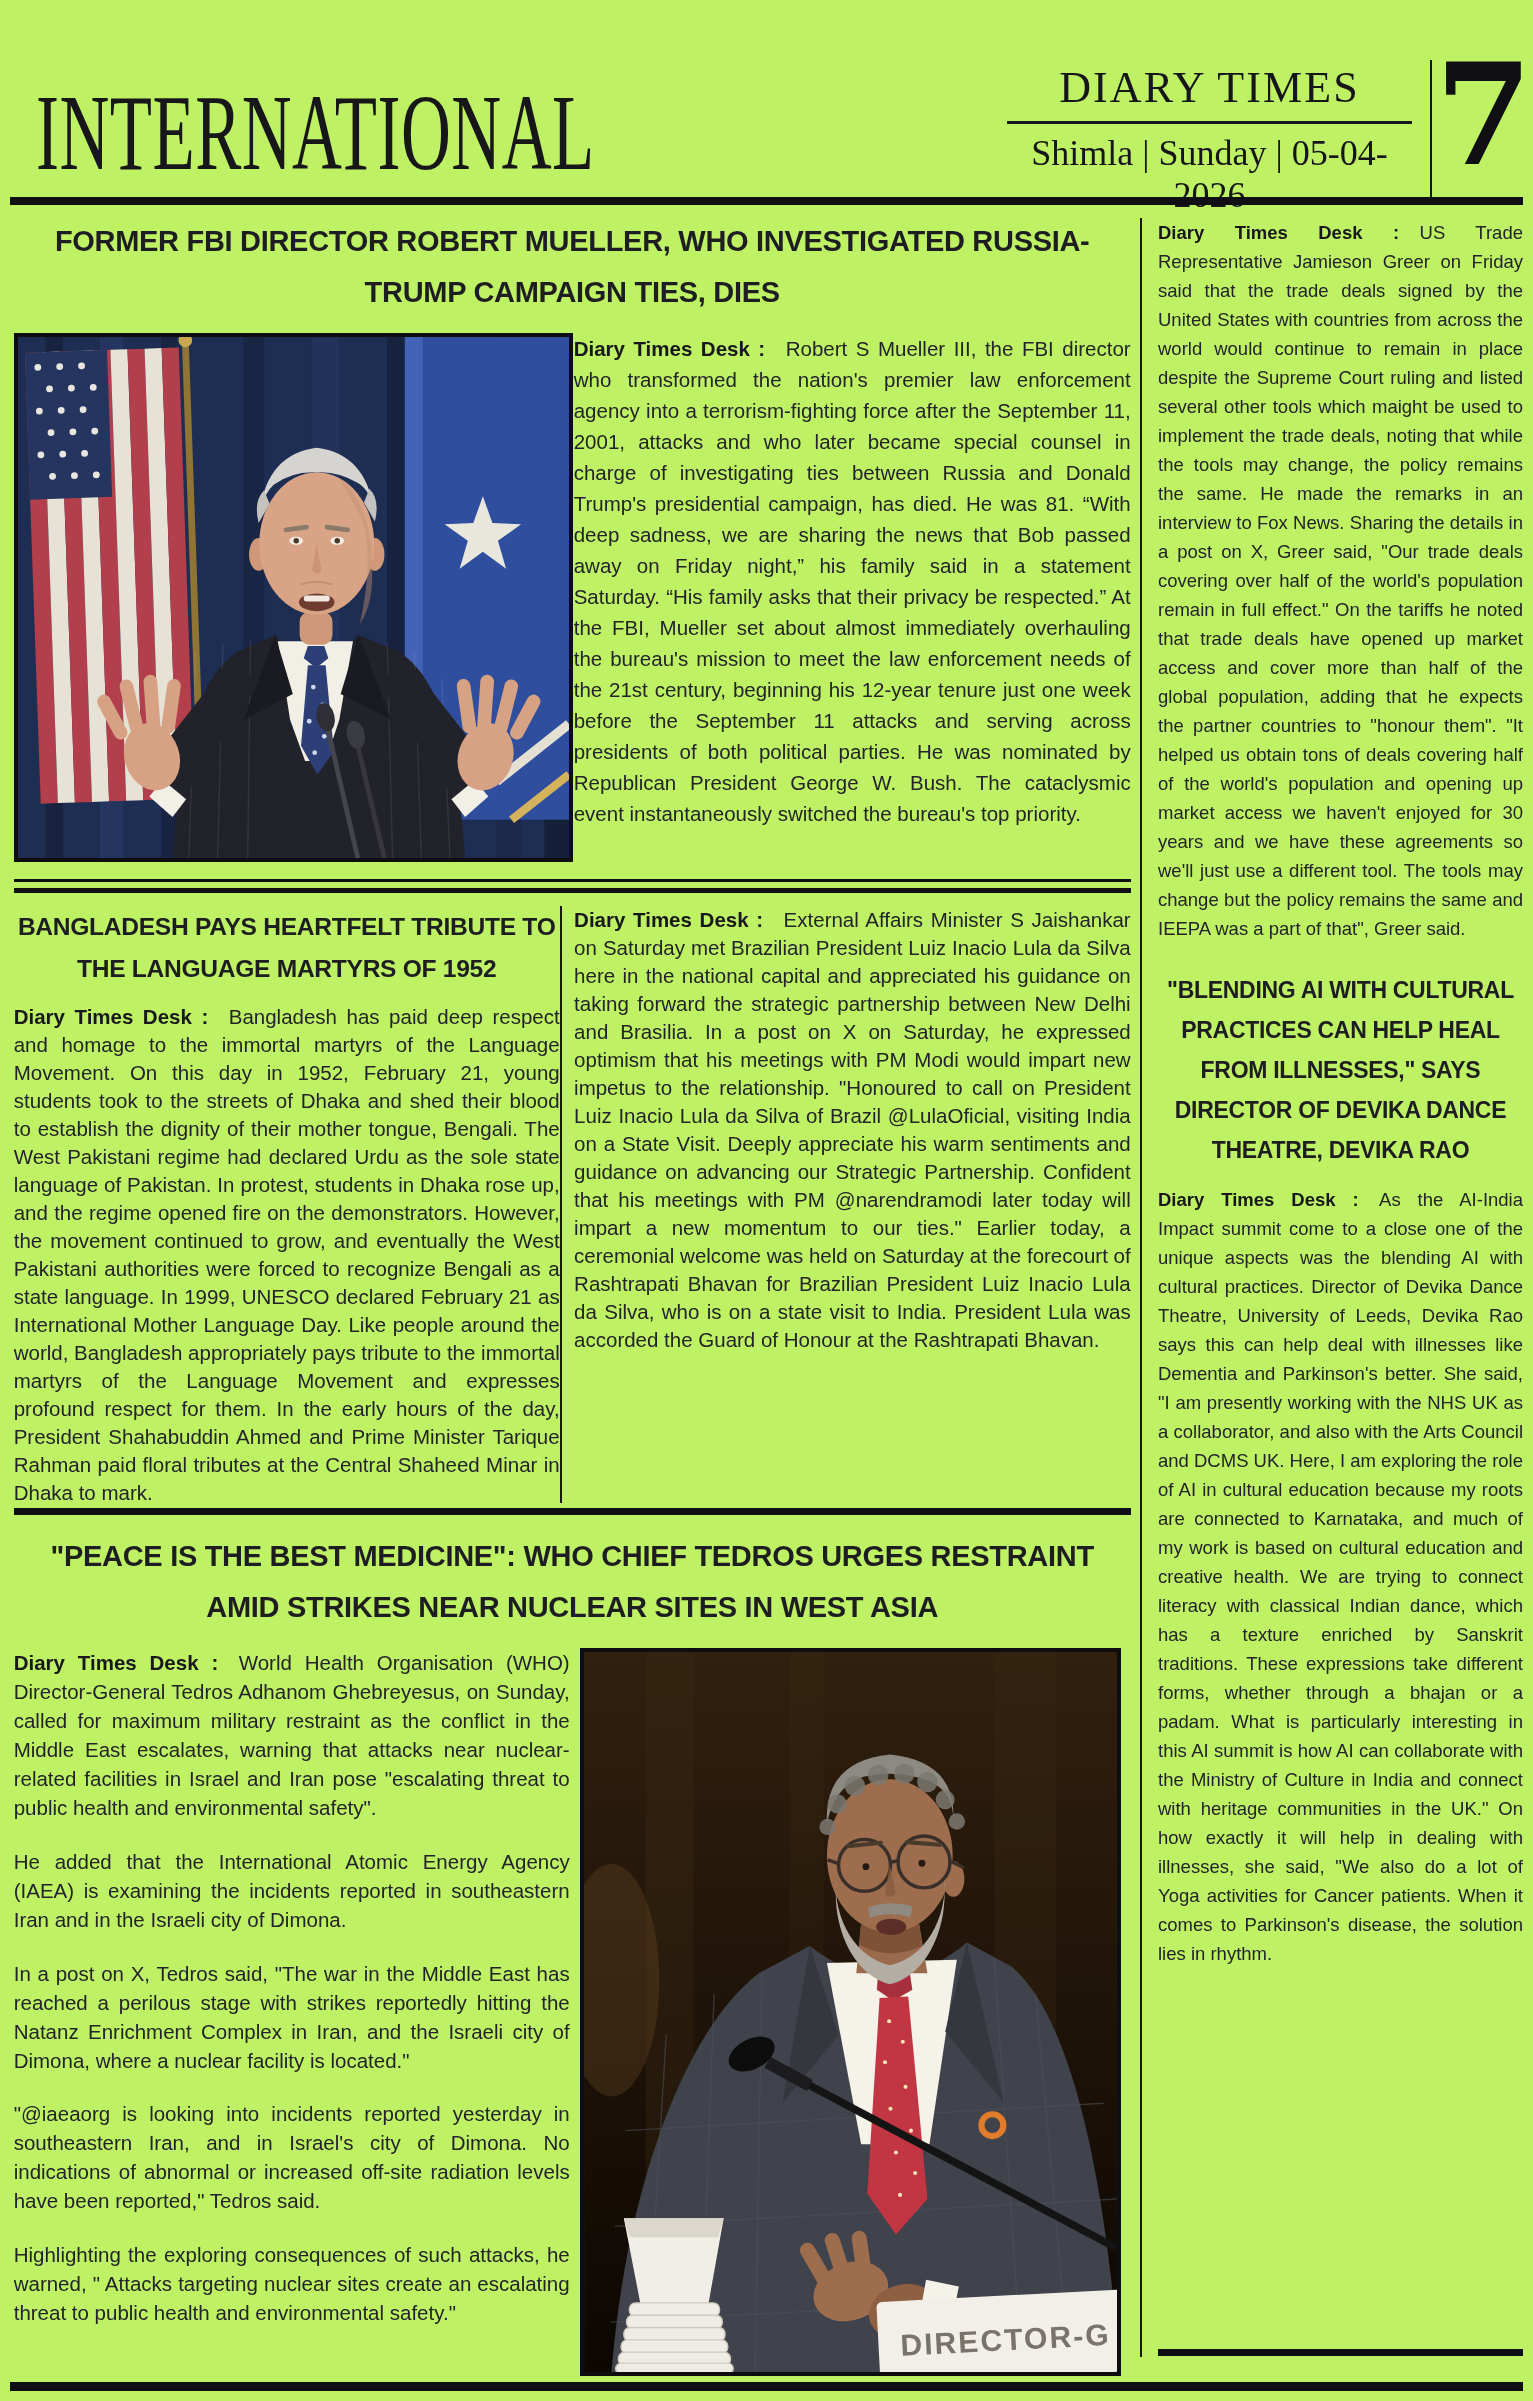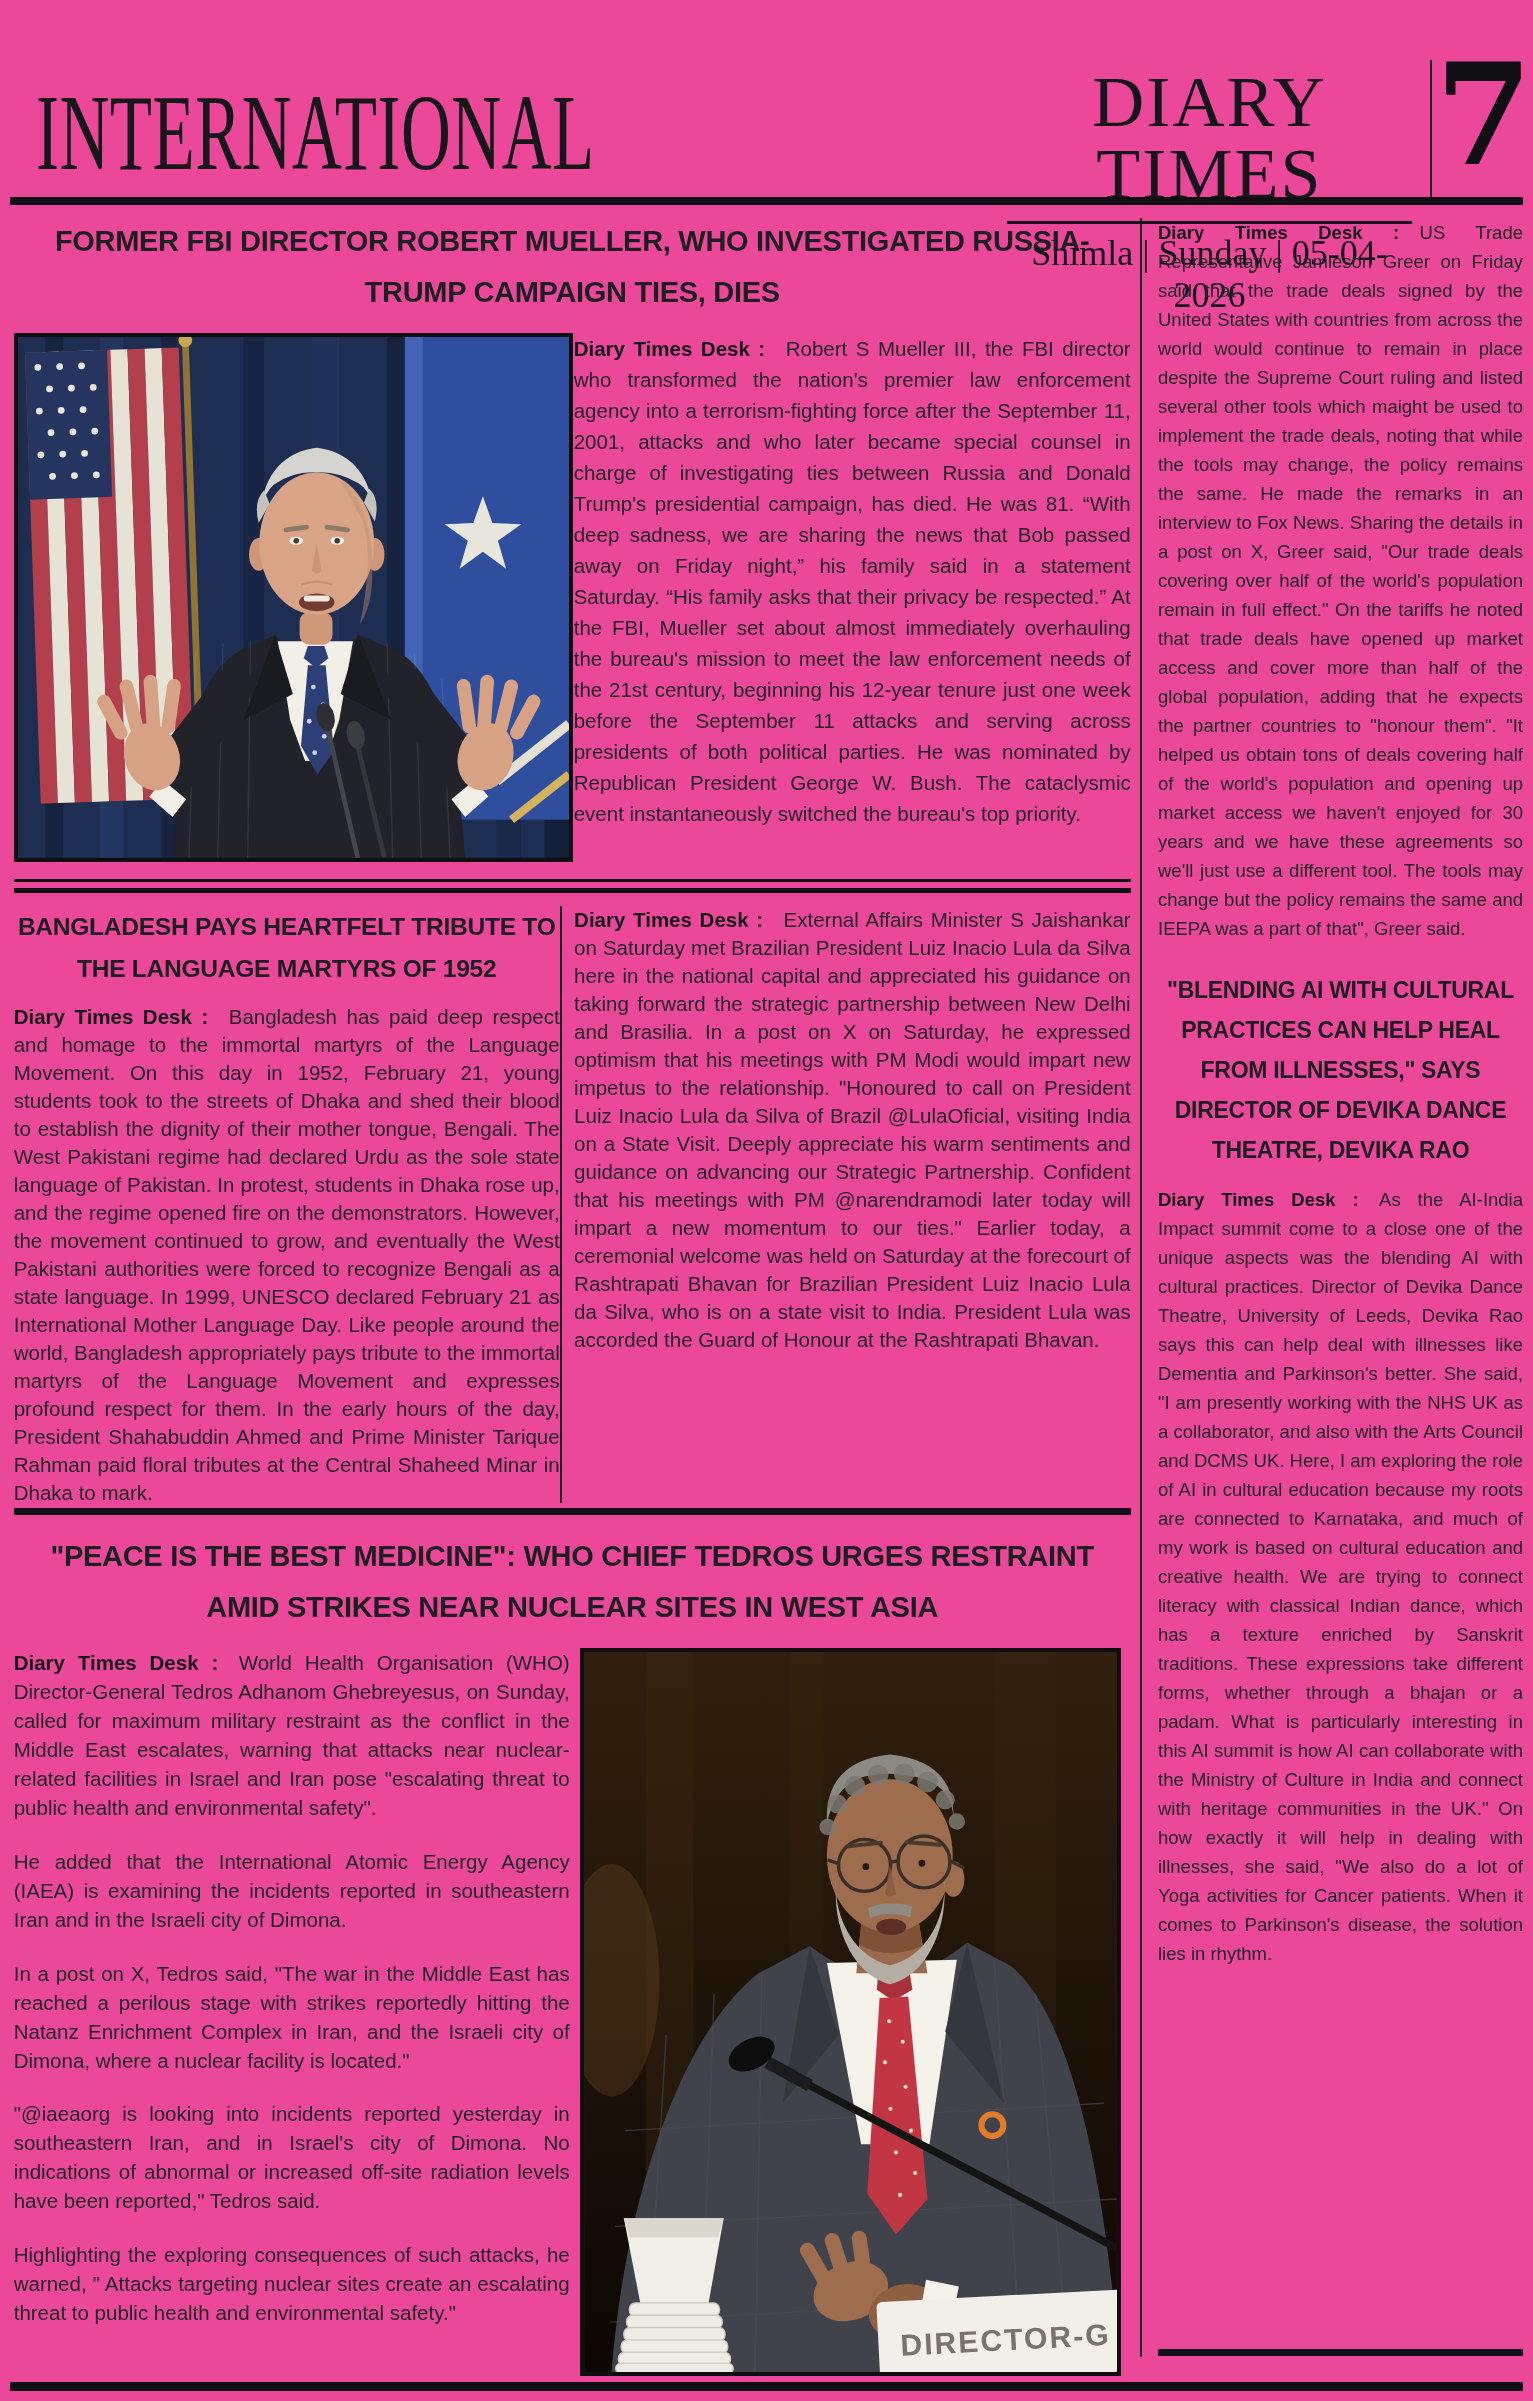--- a/index.html
+++ b/index.html
@@ -1,23 +1,23 @@
 <!DOCTYPE html>
 <html style="font-size:11px"><head>
 <meta charset="utf-8">
 <style>
   html,body{margin:0;padding:0;background:#e8e8e8;}
-  #page{position:relative;width:1533px;height:2401px;background:#ec4899;overflow:hidden;
+  #page{position:relative;width:1533px;height:2401px;background:#bef264;overflow:hidden;
         font-family:"Liberation Sans",sans-serif;color:#232329;}
   
   .section-title{position:absolute;left:36px;top:79px;font-family:"Liberation Serif",serif;
         font-size:108px;font-weight:400;letter-spacing:0.7px;color:#17171a;white-space:nowrap;
         transform:scaleX(0.64);transform-origin:left top;line-height:1;}
   .masthead{position:absolute;left:1000px;top:66px;width:419px;text-align:center;}
-  .brand{font-family:"Liberation Serif",serif;font-size:72px;letter-spacing:2.1px;color:#15151a;line-height:1;}
+  .brand{font-family:"Liberation Serif",serif;font-size:44px;letter-spacing:2.1px;color:#15151a;line-height:1;}
   .masthead-rule{height:2.7px;background:#15151a;margin:11px 6.8px 8.2px;}
   .dateline{font-family:"Liberation Serif",serif;font-size:36px;color:#15151a;}
   .header-vline{position:absolute;left:1430px;top:60px;width:2.1px;height:142px;background:#15151a;}
   .page-number{position:absolute;left:1435px;top:42px;width:92px;text-align:center;
         font-family:"DejaVu Serif",serif;font-weight:bold;font-size:140px;line-height:1.05;color:#101014;}
   .header-rule{position:absolute;left:9.6px;top:197px;width:1513px;height:7.5px;background:#101014;}
   
   .headline{font-weight:bold;text-align:center;color:#1d1d22;letter-spacing:-0.3px;}
   .big-h{font-size:29px;line-height:51px;margin:0 0 15px;}
   .mid-h{font-size:24.6px;line-height:42px;margin:0 0 13.7px;}

